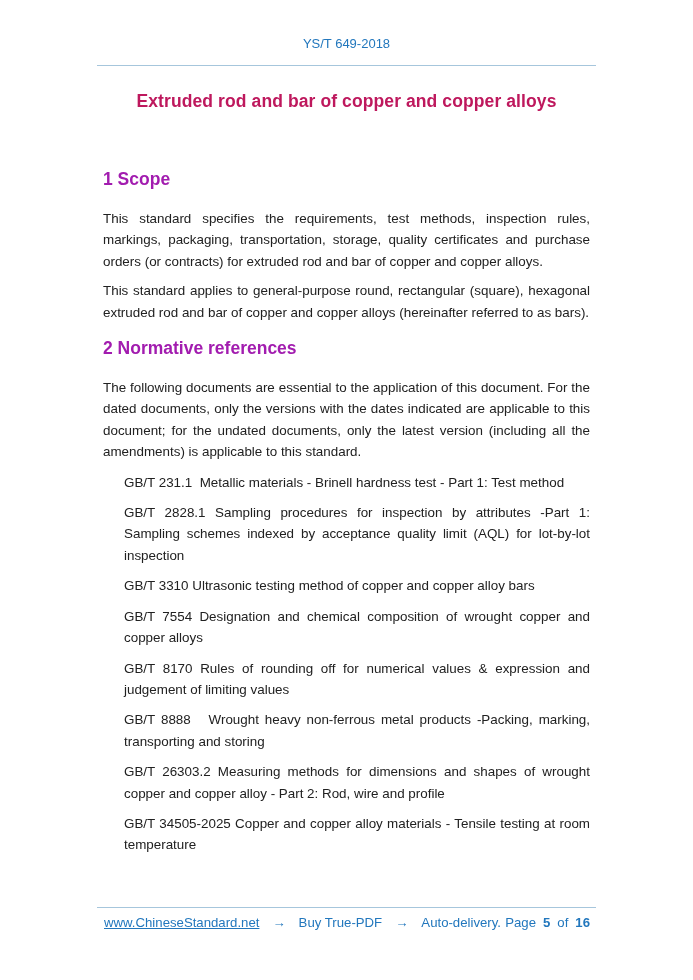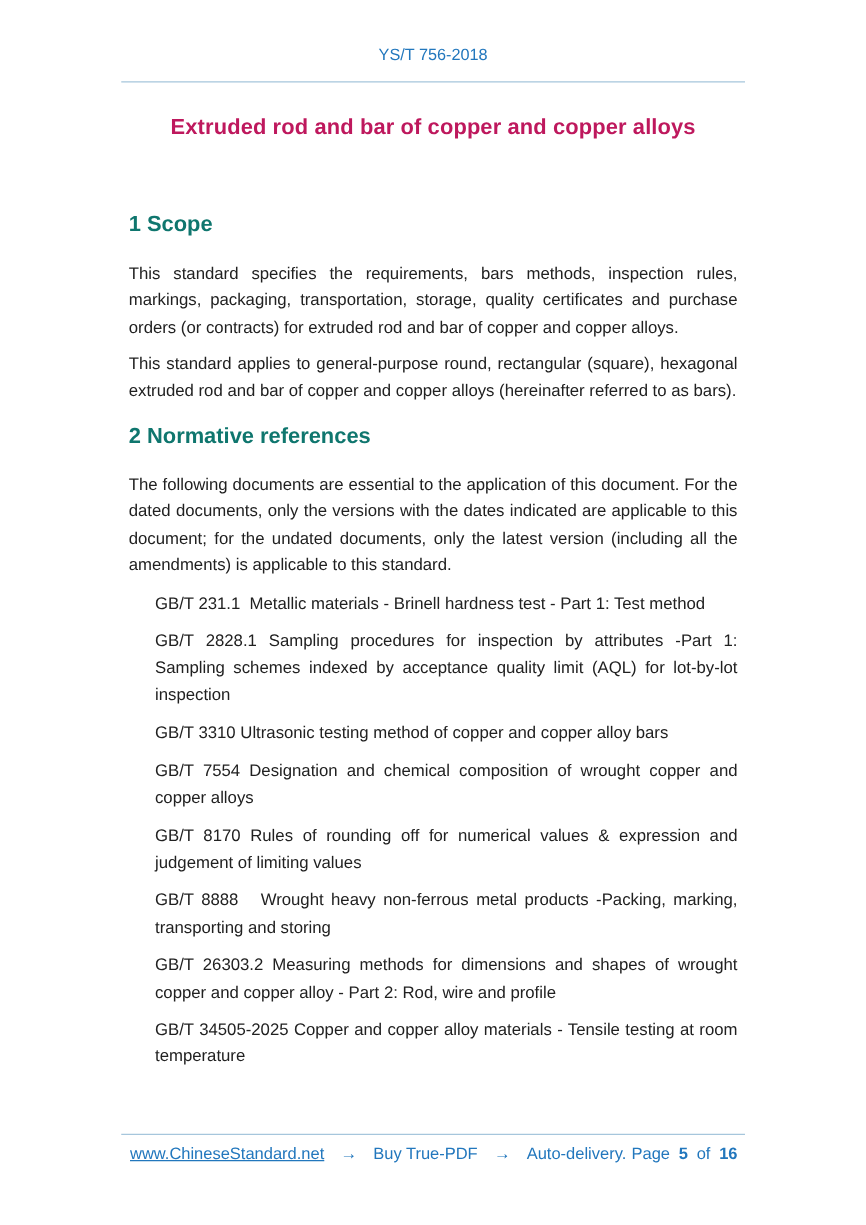--- a/index.html
+++ b/index.html
@@ -40,21 +40,21 @@
     line-height: 22px;
     font-weight: bold;
     color: #be185d;
     letter-spacing: 0.1px;
   }
   .section-heading {
     margin: 14px 0 18px 0;
     font-size: 17.5px;
     line-height: 22px;
     font-weight: bold;
-    color: #0f766e;
+    color: #a21caf;
   }
   .body-par {
     margin: 8px 0;
     font-size: 13.4px;
     line-height: 21.4px;
     text-align: justify;
   }
   .ref-par {
     margin: 9px 0;
     padding-left: 21px;
@@ -81,30 +81,30 @@
   .footer-left { display: flex; gap: 13px; white-space: nowrap; }
   .footer-link { color: inherit; text-decoration: underline; cursor: pointer; }
   .footer-right { display: flex; gap: 7px; white-space: nowrap; }
   .bold { font-weight: bold; }
 </style>
 </head>
 <body>
 
 <div class="page">
 
-  <div class="doc-header-text">YS/T 756-2018</div>
+  <div class="doc-header-text">YS/T 649-2018</div>
   <hr class="doc-header-rule">
 
   <div class="content">
 
     <h1 class="doc-title">Extruded rod and bar of copper and copper alloys</h1>
 
     <h2 class="section-heading">1 Scope</h2>
 
-    <p class="body-par">This standard specifies the requirements, bars methods, inspection rules, markings, packaging, transportation, storage, quality certificates and purchase orders (or contracts) for extruded rod and bar of copper and copper alloys.</p>
+    <p class="body-par">This standard specifies the requirements, test methods, inspection rules, markings, packaging, transportation, storage, quality certificates and purchase orders (or contracts) for extruded rod and bar of copper and copper alloys.</p>
 
     <p class="body-par">This standard applies to general-purpose round, rectangular (square), hexagonal extruded rod and bar of copper and copper alloys (hereinafter referred to as bars).</p>
 
     <h2 class="section-heading">2 Normative references</h2>
 
     <p class="body-par">The following documents are essential to the application of this document. For the dated documents, only the versions with the dates indicated are applicable to this document; for the undated documents, only the latest version (including all the amendments) is applicable to this standard.</p>
 
     <p class="ref-par">GB/T 231.1&nbsp; Metallic materials - Brinell hardness test - Part 1: Test method</p>
     <p class="ref-par">GB/T 2828.1 Sampling procedures for inspection by attributes -Part 1: Sampling schemes indexed by acceptance quality limit (AQL) for lot-by-lot inspection</p>
     <p class="ref-par">GB/T 3310 Ultrasonic testing method of copper and copper alloy bars</p>

